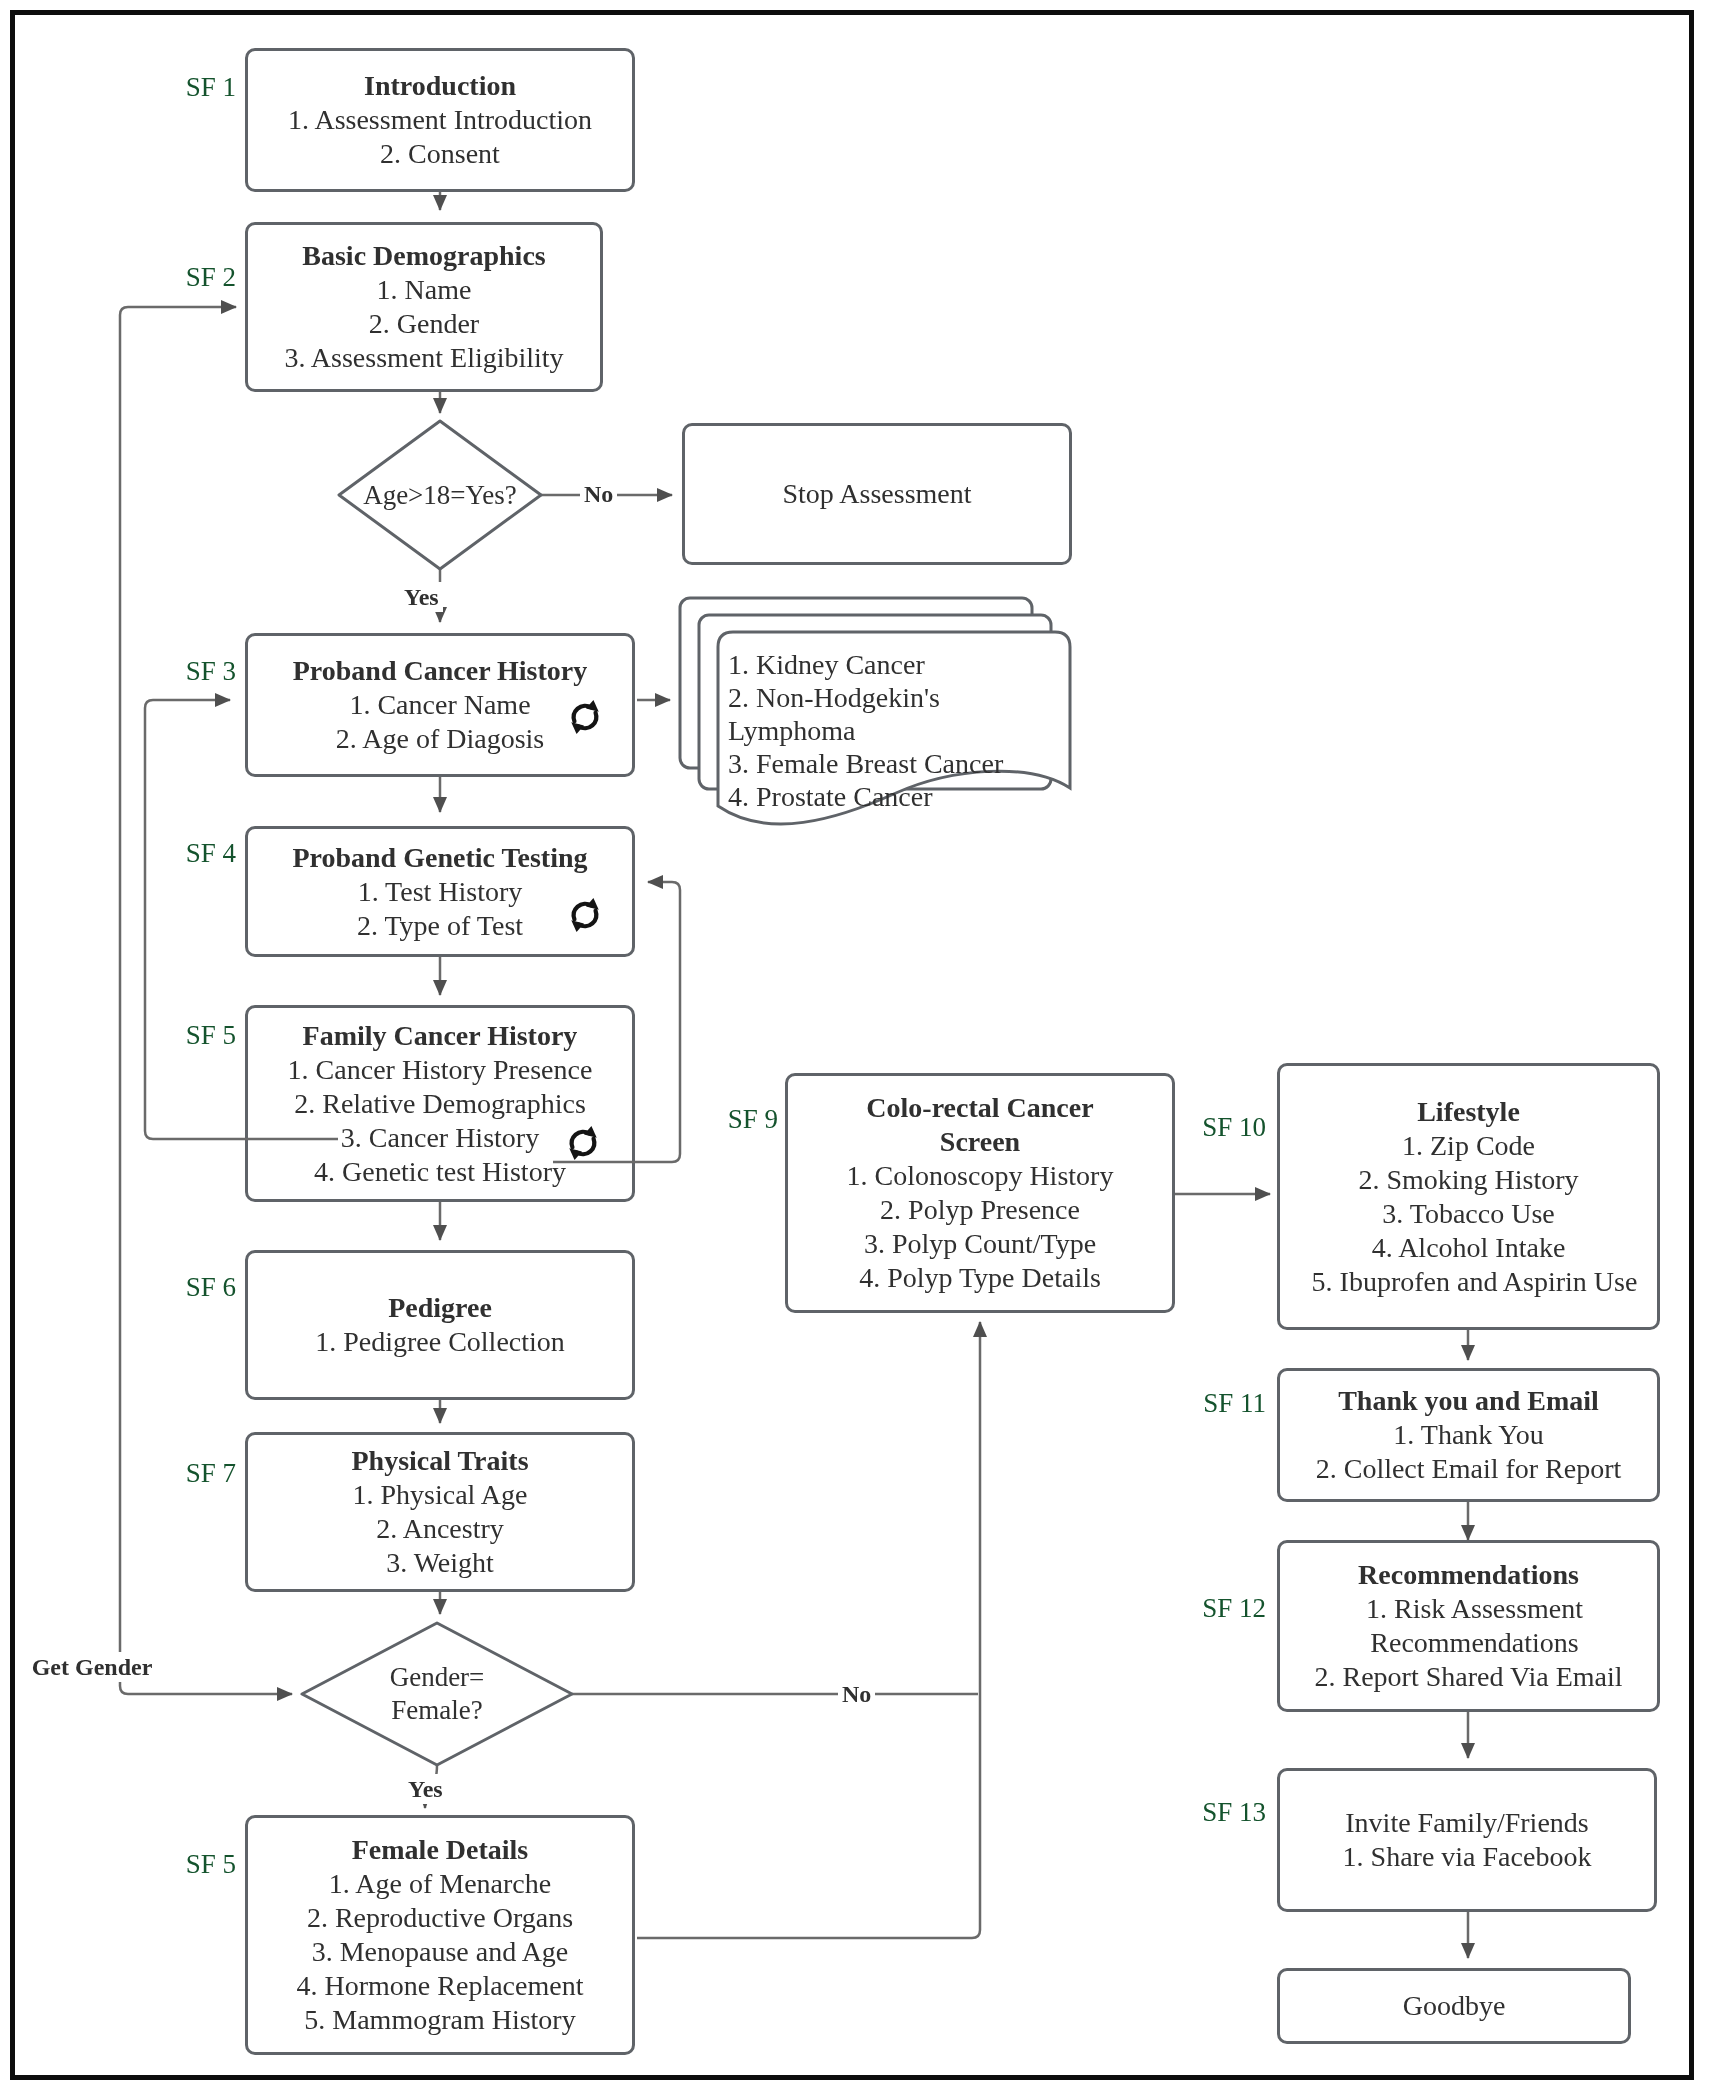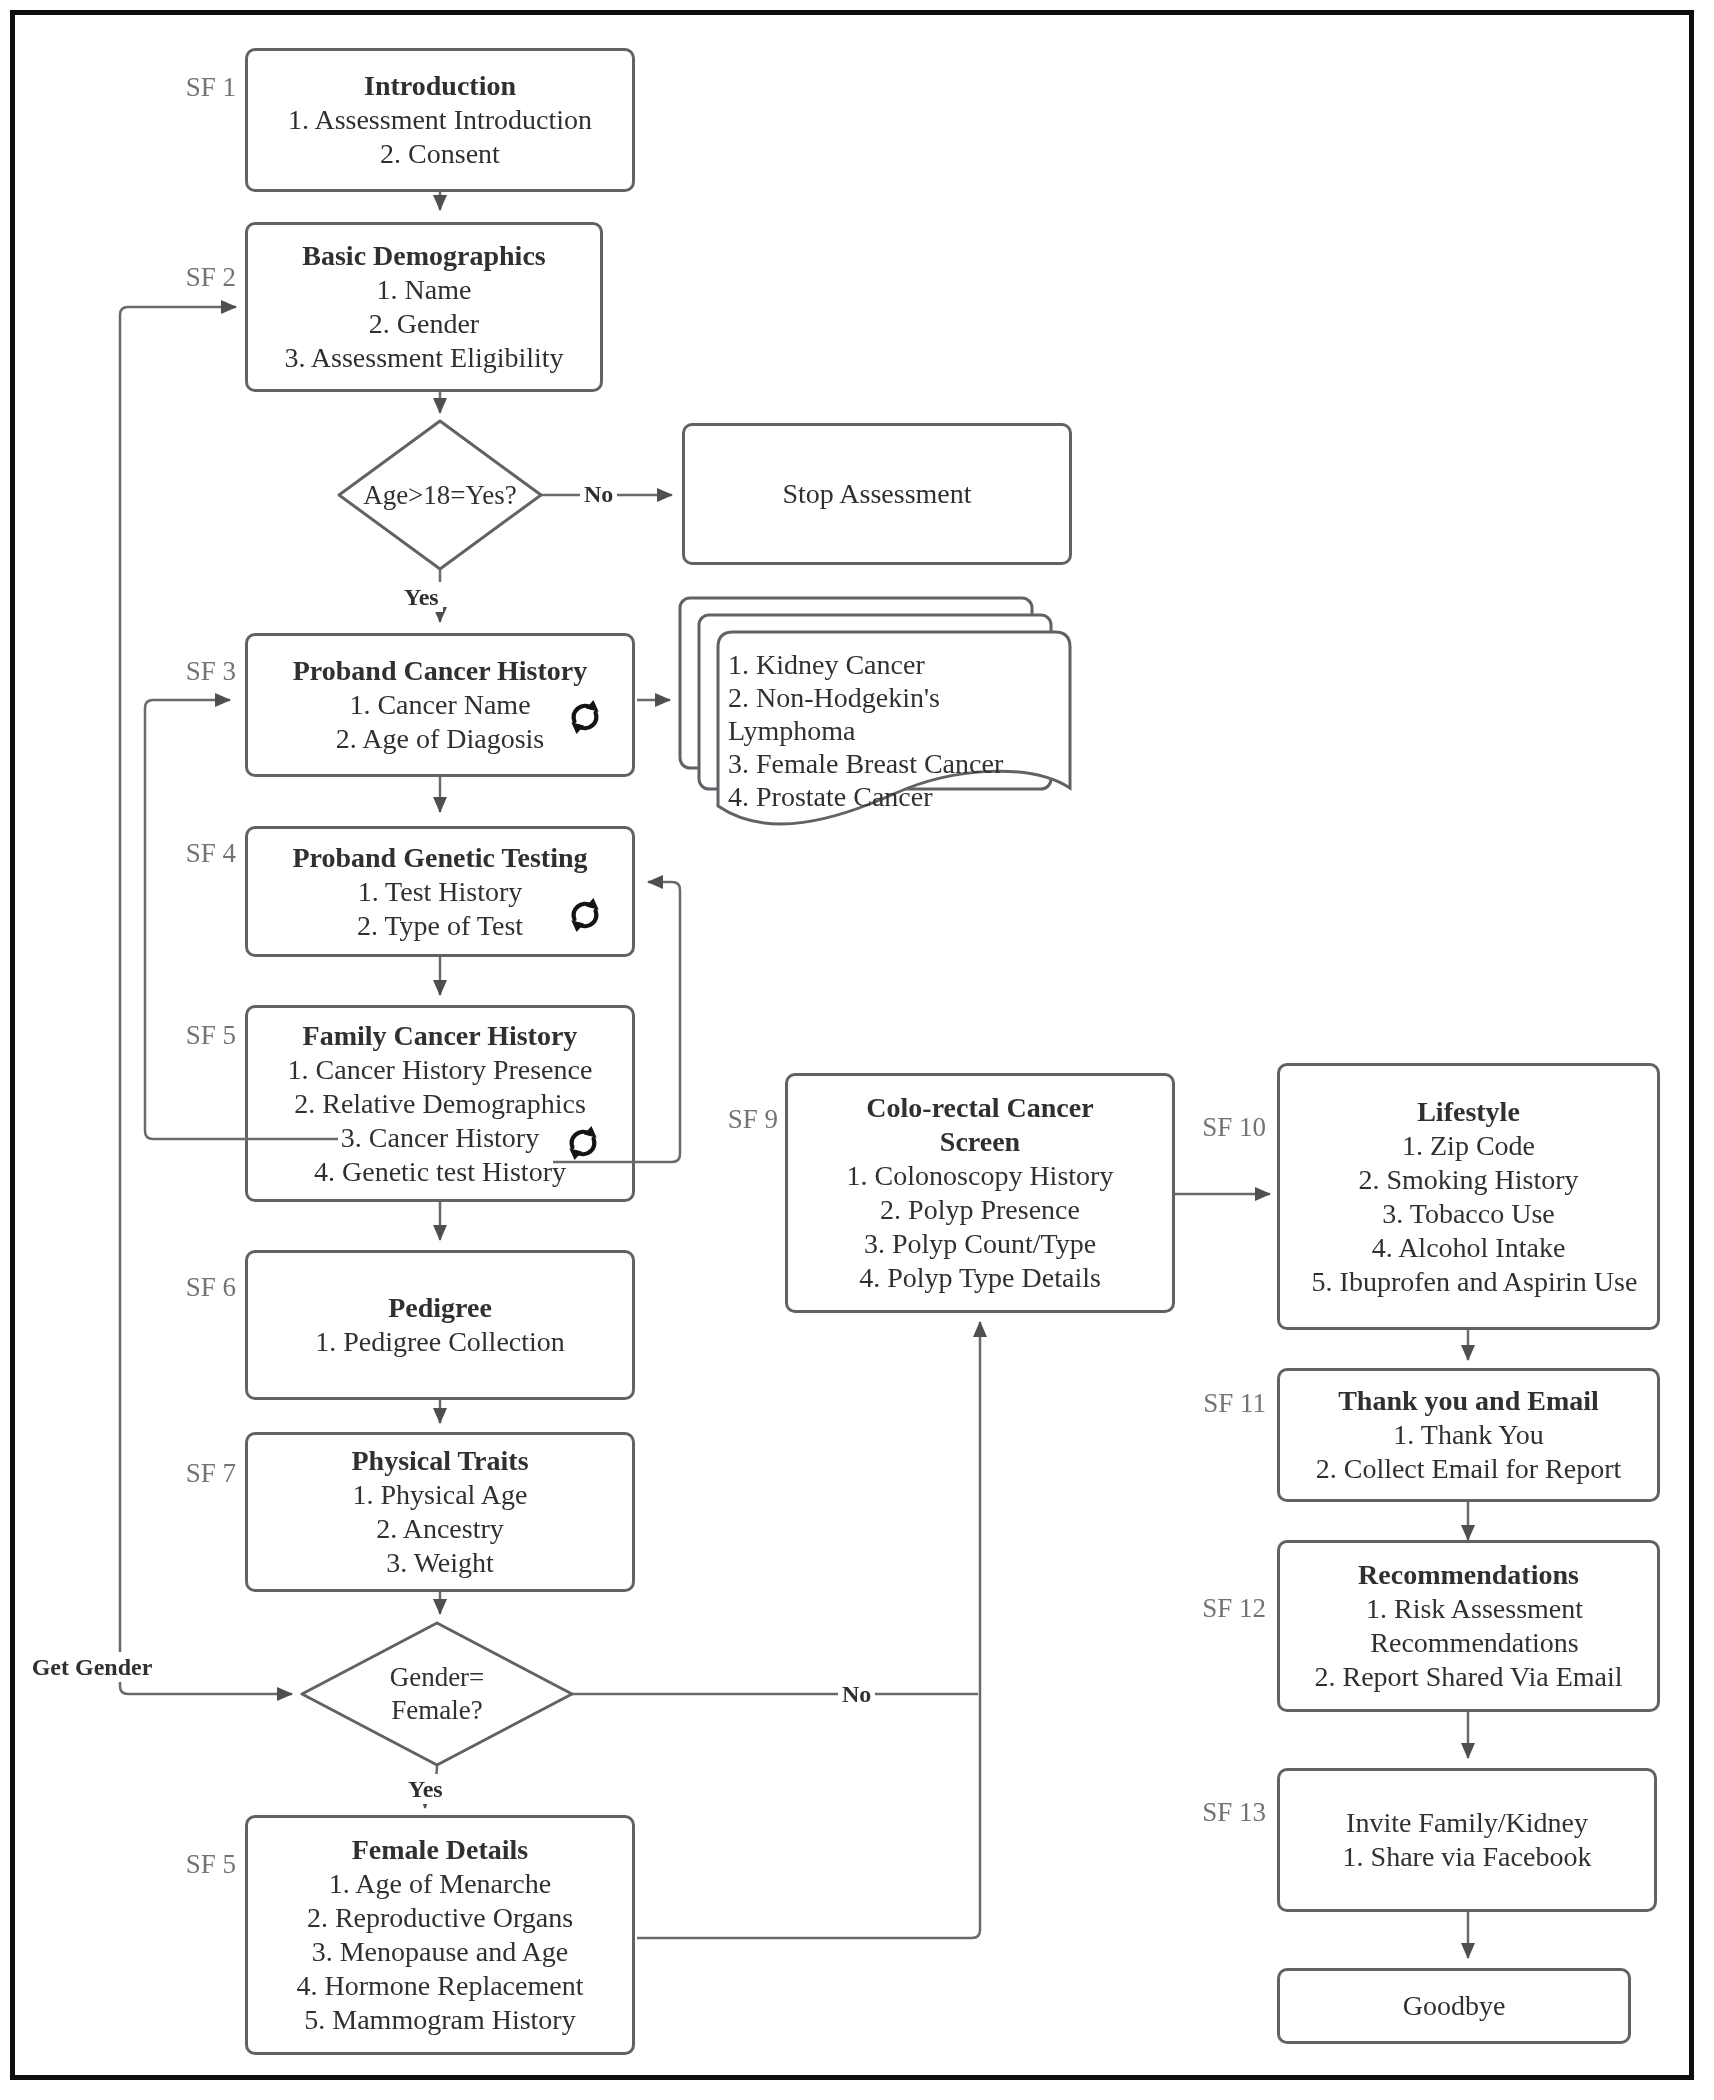--- a/index.html
+++ b/index.html
@@ -6,21 +6,21 @@
   #stage{position:relative;width:1714px;height:2100px;background:#ffffff;overflow:hidden;
          font-family:"Liberation Serif","DejaVu Serif",serif;color:#303030;}
   #frame{position:absolute;left:10px;top:10px;width:1684px;height:2070px;border:5px solid #0d0d0d;box-sizing:border-box;}
   svg.layer{position:absolute;left:0;top:0;width:1714px;height:2100px;}
   .node{position:absolute;box-sizing:border-box;background:#ffffff;border:3px solid #5f6368;border-radius:10px;
         display:flex;flex-direction:column;justify-content:center;align-items:center;
         font-size:28px;line-height:34px;text-align:center;}
   .node .ttl{font-weight:bold;}
   .node .ln{white-space:nowrap;}
   .node .wrap{white-space:normal;margin-left:12px;}
-  .sflab{position:absolute;font-size:27px;line-height:30px;text-align:right;color:#737373;}
+  .sflab{position:absolute;font-size:27px;line-height:30px;text-align:right;color:#14532d;}
   .elab{position:absolute;font-weight:bold;font-size:24px;line-height:30px;background:#ffffff;padding:0 4px;text-align:center;}
   .dmtext{position:absolute;font-size:27px;line-height:33px;text-align:center;}
   .doctext{position:absolute;left:728px;top:648px;width:334px;font-size:28px;line-height:33px;text-align:left;}
   .refresh{position:absolute;width:38px;height:38px;}
 </style>
 </head>
 <body>
 
 <div id="stage">
 
@@ -163,21 +163,21 @@
     <div class="ln">2. Collect Email for Report</div>
   </div>
 
   <div class="node" style="left:1277px;top:1540px;width:383px;height:172px;padding:0 22px;">
     <div class="ttl">Recommendations</div>
     <div class="wrap">1. Risk Assessment Recommendations</div>
     <div class="ln">2. Report Shared Via Email</div>
   </div>
 
   <div class="node" style="left:1277px;top:1768px;width:380px;height:144px;">
-    <div class="ln">Invite Family/Kidney</div>
+    <div class="ln">Invite Family/Friends</div>
     <div class="ln">1. Share via Facebook</div>
   </div>
 
   <div class="node" style="left:1277px;top:1968px;width:354px;height:76px;">
     <div class="ln">Goodbye</div>
   </div>
 
   <svg class="layer" style="pointer-events:none;">
     <g stroke="#6a6a6a" stroke-width="2.5" fill="none">
       <path d="M338,1139 H153 Q145,1139 145,1131 V708 Q145,700 153,700 H230" marker-end="url(#arr)"></path>

